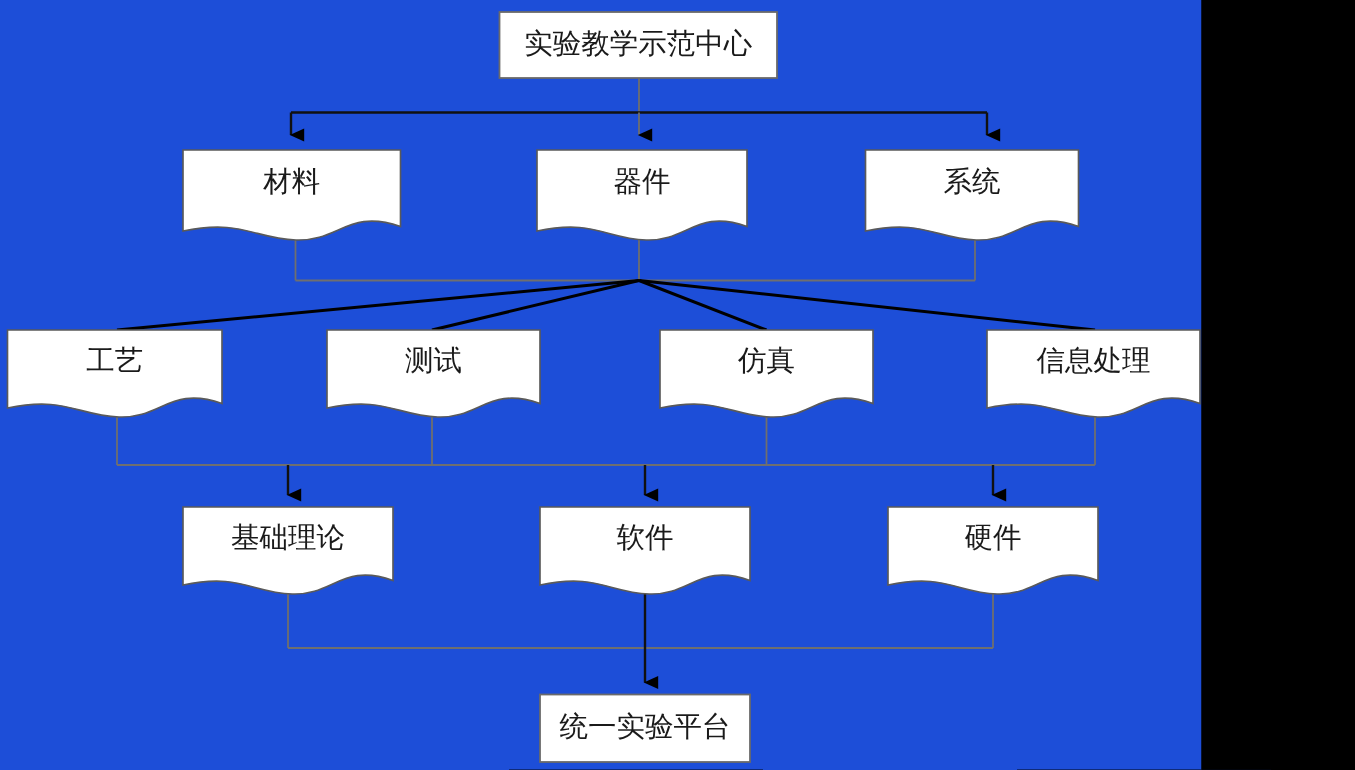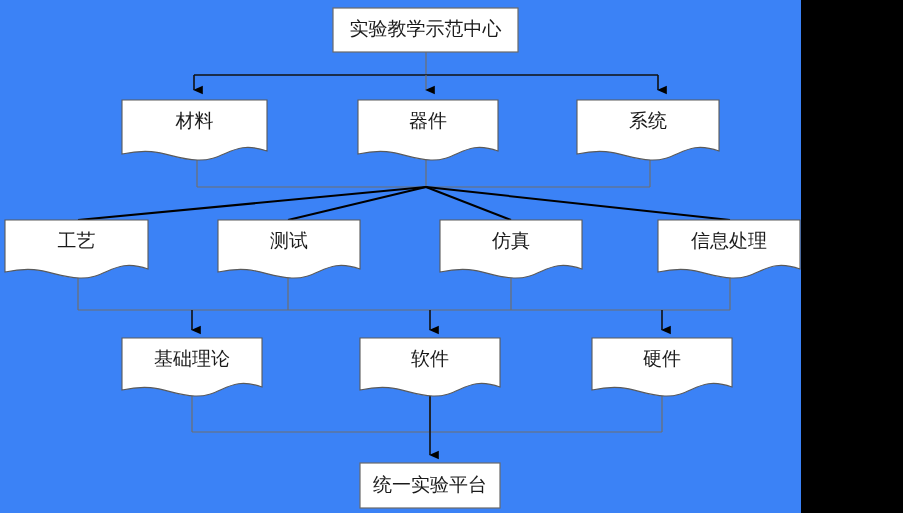--- a/index.html
+++ b/index.html
@@ -1,19 +1,19 @@
 <!DOCTYPE html>
 <html><head>
 <meta charset="utf-8">
 <style>
   html,body{margin:0;padding:0;background:#000;}
   body{width:903px;height:513px;overflow:hidden;
        font-family:"Liberation Serif","DejaVu Serif",serif;}
   #stage{position:relative;width:903px;height:513px;background:#000;}
-  #canvas{position:absolute;left:0;top:0;width:801px;height:513px;background:#3b82f6;}
+  #canvas{position:absolute;left:0;top:0;width:801px;height:513px;background:#1d4ed8;}
   #blackpad{position:absolute;left:801px;top:0;width:102px;height:513px;background:#000000;}
   svg{display:block;}
   .nodelabel{font-family:"Liberation Serif","DejaVu Serif",serif;
              font-size:19px;fill:#1a1a1a;text-anchor:middle;dominant-baseline:middle;}
   .shape{fill:#ffffff;stroke:#5a5a5a;stroke-width:1.1;}
   .shape-plain{fill:#ffffff;stroke:#6a6a6a;stroke-width:1.2;}
   .conn-gray{stroke:#6f6f6f;stroke-width:1.2;fill:none;}
   .conn-dark{stroke:#111111;stroke-width:1.6;fill:none;}
   .conn-fan{stroke:#000000;stroke-width:2.0;fill:none;}
   .arrowfill{fill:#000000;}

